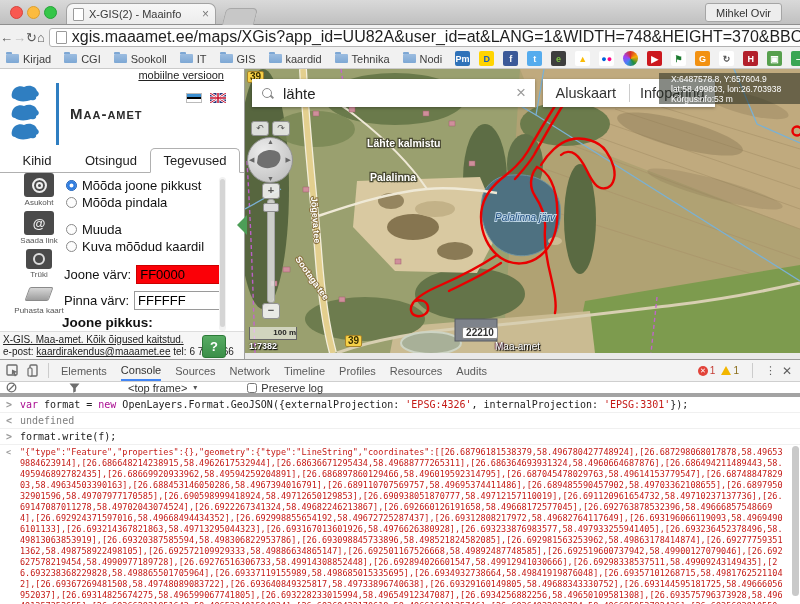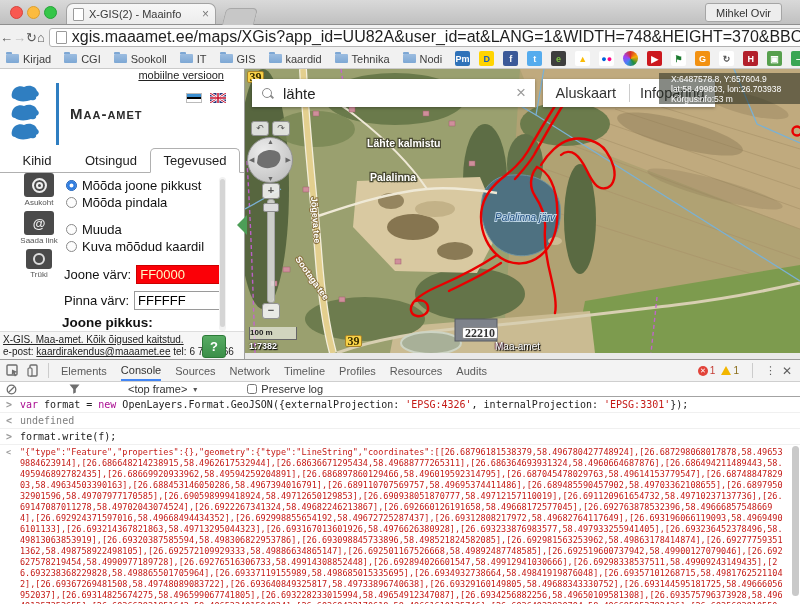--- a/index.html
+++ b/index.html
@@ -62,21 +62,21 @@
   .tool-ico.cam::before{content:"";width:8px;height:8px;border:2px solid #ddd;border-radius:50%;}
   .eraser{display:inline-block;width:22px;height:12px;background:linear-gradient(#d6d6d6,#9d9d9d);border:1px solid #8a8a8a;border-radius:2px;transform:skewX(-20deg);margin-top:4px;}
   .tool-label{display:block;font-size:8px;color:#555;margin-top:1px;}
   .optcol{position:absolute;left:66px;top:108px;}
   .opt{display:flex;align-items:center;height:16px;margin-bottom:1px;font-size:13px;color:#111;}
   .opt.gap{margin-top:11px;}
   .radio{width:11px;height:11px;border-radius:50%;border:1px solid #8a8a8a;background:#fdfdfd;margin-right:5px;flex:none;box-sizing:border-box;}
   .radio.checked{background:#2f7de1;border-color:#2466bb;box-shadow:inset 0 0 0 2.5px #2f7de1, inset 0 0 0 5px #fff;}
   .fieldrow{position:absolute;left:64px;font-size:13px;color:#111;display:flex;align-items:center;}
   .colorfield{width:78px;height:17px;border:1px solid #9a9a9a;font-family:"Liberation Sans",sans-serif;font-size:13px;padding:0 3px;margin-left:5px;box-sizing:content-box;}
-  .colorfield.red{background:#fb0007;color:#fef9c3;border-color:#c00;}
+  .colorfield.red{background:#fb0007;color:#000000;border-color:#c00;}
   .len-label{position:absolute;left:62px;top:246px;font-size:13.5px;font-weight:bold;color:#111;}
   .len-value{position:absolute;left:92px;top:259px;font-size:13px;font-weight:bold;color:#111;}
   .panel-scroll{position:absolute;right:18px;top:108px;width:7px;height:154px;background:#f2f2f2;border-radius:4px;}
   .panel-scroll i{position:absolute;left:1px;top:2px;width:5px;height:148px;background:#d5d5d5;border-radius:3px;}
   .panel-footer{position:absolute;left:0;top:262px;width:245px;height:28px;background:#f6f6f6;border-top:1px solid #ddd;z-index:3;}
   .pf-line{position:absolute;left:3px;font-size:10px;color:#222;white-space:nowrap;}
   .pf-line a,.pf-link{text-decoration:underline;color:#222;}
   .help-btn{position:absolute;left:202px;top:3px;width:22px;height:21px;background:linear-gradient(#57ab63,#3b8f49);border:1px solid #2c7a38;border-radius:3px;color:#fff;font-size:13px;font-weight:bold;display:flex;align-items:center;justify-content:center;}
   .collapse-chevron{position:absolute;left:237px;top:146px;width:0;height:0;border-top:10px solid transparent;border-bottom:10px solid transparent;border-right:10px solid #4d9e57;z-index:5;}
 
@@ -87,24 +87,24 @@
   .searchbox{position:absolute;left:7px;top:10px;width:283px;height:28px;background:#fff;box-shadow:0 1px 3px rgba(0,0,0,.35);display:flex;align-items:center;z-index:4;}
   .mag{position:relative;width:11px;height:11px;margin:0 8px 0 10px;flex:none;}
   .mag::before{content:"";position:absolute;left:0;top:0;width:8px;height:8px;border:1.6px solid #8a8a8a;border-radius:50%;}
   .mag::after{content:"";position:absolute;left:8px;top:8px;width:4px;height:1.8px;background:#8a8a8a;transform:rotate(45deg);}
   .search-input{border:none;outline:none;flex:1;font-size:15px;color:#222;font-family:"Liberation Sans",sans-serif;}
   .search-clear{font-size:17px;color:#9b9b9b;margin-right:9px;}
   .mapbuttons{position:absolute;left:298px;top:10px;width:172px;height:28px;background:#fff;box-shadow:0 1px 3px rgba(0,0,0,.35);display:flex;align-items:center;z-index:4;}
   .mapbtn{flex:1;text-align:center;font-size:14.5px;color:#333;white-space:nowrap;}
   .mapbtn-divider{width:1px;height:18px;background:#ccc;}
   .coordbox{position:absolute;right:0;top:4px;width:141px;height:31px;background:rgba(35,40,30,.55);color:#fff;font-size:8.5px;line-height:10px;padding:1px 12px;box-sizing:border-box;z-index:5;white-space:nowrap;}
-  .badge{position:absolute;font-size:12px;font-weight:bold;text-align:center;border-radius:2px;z-index:3;font-family:Liberation Serif, serif;}
+  .badge{position:absolute;font-size:10px;font-weight:bold;text-align:center;border-radius:2px;z-index:3;}
   .badge.yellow{background:#f7d148;border:1px solid #a8842a;color:#3a3000;width:15px;height:10px;line-height:10px;}
   .badge.white{background:#fdfdfd;border:1px solid #8a8a8a;color:#333;width:34px;height:10px;line-height:10px;}
-  .scalebar{position:absolute;left:4px;top:258px;width:46px;height:12px;background:rgba(255,255,255,.55);border:1px solid #666;border-top:none;font-size:8px;font-weight:bold;color:#222;text-align:left;line-height:12px;z-index:3;}
+  .scalebar{position:absolute;left:4px;top:258px;width:46px;height:12px;background:rgba(255,255,255,.55);border:1px solid #666;border-top:none;font-size:8px;font-weight:bold;color:#222;text-align:right;line-height:12px;z-index:3;}
   .scaleratio{position:absolute;left:4px;top:272px;font-size:9px;font-weight:bold;color:#fff;text-shadow:0 0 2px #000,1px 1px 1px #000;z-index:3;}
   .attribution{position:absolute;left:250px;top:272px;font-size:10px;color:#fff;text-shadow:0 0 2px #000,1px 1px 1px #000;z-index:3;}
   .panctl{position:absolute;left:6px;top:52px;display:flex;z-index:3;}
   .panbtn{width:16px;height:13px;background:rgba(235,235,235,.9);border:1px solid #919191;border-radius:3px;font-size:9px;color:#555;text-align:center;line-height:12px;margin-right:3px;}
   .globe{position:absolute;left:2px;top:68px;width:44px;height:44px;border-radius:50%;background:radial-gradient(circle at 35% 30%,#ececec,#b9b9b9);border:1px solid #949494;z-index:3;}
   .globe .dir{position:absolute;font-size:7px;color:#666;}
   .zoombtn{position:absolute;left:17px;width:16px;height:14px;background:rgba(240,240,240,.92);border:1px solid #919191;border-radius:3px;font-size:11px;font-weight:bold;color:#555;text-align:center;line-height:13px;z-index:3;}
   .zoomtrack{position:absolute;left:22px;top:130px;width:6px;height:102px;background:rgba(225,225,225,.85);border:1px solid #a5a5a5;border-radius:3px;z-index:3;}
   .zoomthumb{position:absolute;left:18px;top:134px;width:14px;height:7px;background:#dcdcdc;border:1px solid #8d8d8d;border-radius:2px;z-index:3;}
 
@@ -115,21 +115,21 @@
   .dt-sep{width:1px;height:15px;background:#ccc;margin:0 5px;}
   .dt-tab{font-size:11px;color:#5a5a5a;margin:0 7px;height:21px;display:flex;align-items:center;box-sizing:border-box;}
   .dt-tab.active{color:#333;border-bottom:2px solid #4285f4;}
   .dt-right{margin-left:auto;display:flex;align-items:center;}
   .err-dot{width:10px;height:10px;border-radius:50%;background:#e2443a;color:#fff;font-size:7px;line-height:10px;text-align:center;margin-right:2px;}
   .err-count{font-size:10px;color:#c43b32;margin-right:6px;}
   .warn-tri{width:0;height:0;border-left:5px solid transparent;border-right:5px solid transparent;border-bottom:9px solid #f2b600;margin-right:2px;}
   .warn-count{font-size:10px;color:#8a6d1a;margin-right:8px;}
   .dt-menu{color:#5f5f5f;font-size:11px;letter-spacing:-1px;margin:0 7px;}
   .dt-close{color:#5f5f5f;font-size:12px;margin-right:8px;}
-  .dt-filter{height:15px;border-bottom:1px solid #a3a3a3;display:flex;font-size:11px;color:#333;box-sizing:border-box;gap:42px;}
+  .dt-filter{height:15px;border-bottom:4px solid #a3a3a3;display:flex;font-size:11px;color:#333;box-sizing:border-box;gap:42px;}
   .dt-filter .dt-ico{margin:0 4px 0 6px;}
   .frame-select{display:flex;align-items:center;margin-left:2px;}
   .frame-caret{font-size:8px;color:#555;margin-left:6px;margin-right:8px;}
   .preserve{display:flex;align-items:center;}
   .preserve input{width:10px;height:10px;margin:0 4px 0 0;}
   .dt-console{position:relative;height:208px;overflow:hidden;font-family:"DejaVu Sans Mono","Liberation Mono",monospace;}
   .c-entry{position:relative;padding:2px 14px 2px 20px;border-bottom:1px solid #f0f0f0;font-size:10px;color:#222;line-height:11px;}
   .c-entry .chev{position:absolute;left:6px;top:2px;color:#9b9b9b;font-weight:bold;}
   .c-entry.longwrap{border-bottom:none;font-size:8.5px;line-height:11px;word-break:break-all;letter-spacing:0;}
   .t-kw{color:#aa0d91;}
@@ -291,20 +291,21 @@
       </svg>
       <div class="tabsrow" id="app-tabs">
           <span class="app-tab">Kihid</span>
           <span class="app-tab">Otsingud</span>
           <span class="app-tab active">Tegevused</span>
         </div>
       <div class="toolcol" id="tool-col">
           <div class="tool"><span class="tool-ico loc"></span><span class="tool-label">Asukoht</span></div>
           <div class="tool"><span class="tool-ico">@</span><span class="tool-label">Saada link</span></div>
           <div class="tool"><span class="tool-ico cam"></span><span class="tool-label">Trüki</span></div>
+          <div class="tool"><span class="eraser"></span><span class="tool-label">Puhasta kaart</span></div>
         </div>
       <div class="optcol" id="opt-col">
           <div class="opt">
             <span class="radio checked"></span>
             <span>Mõõda joone pikkust</span>
           </div>
           <div class="opt">
             <span class="radio"></span>
             <span>Mõõda pindala</span>
           </div>

